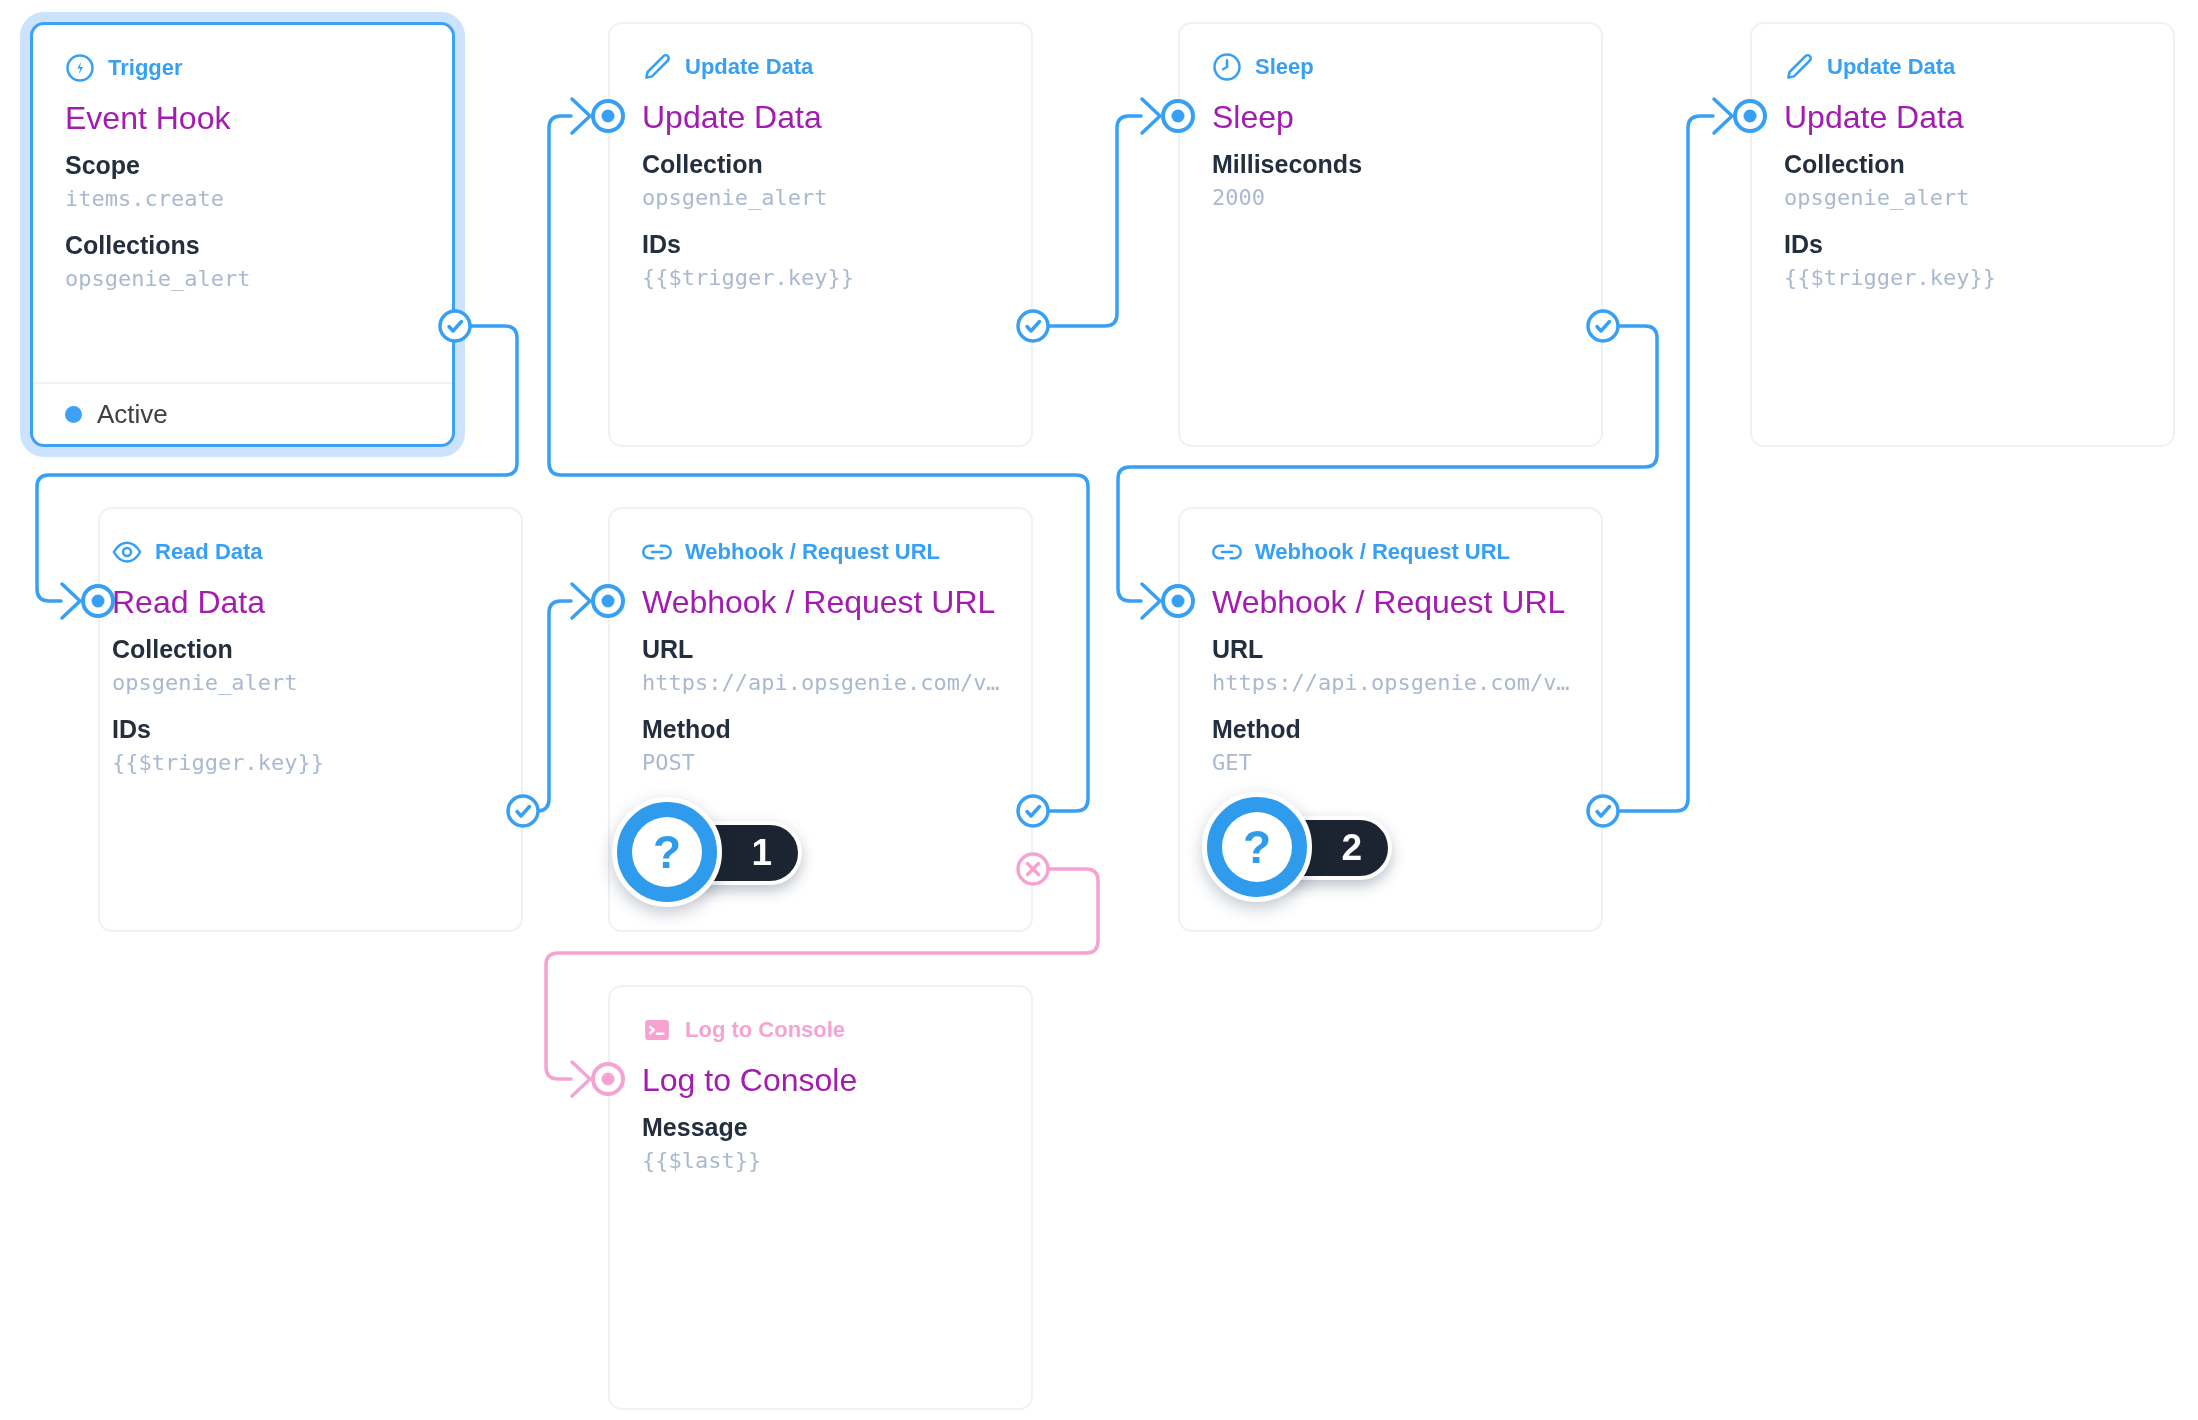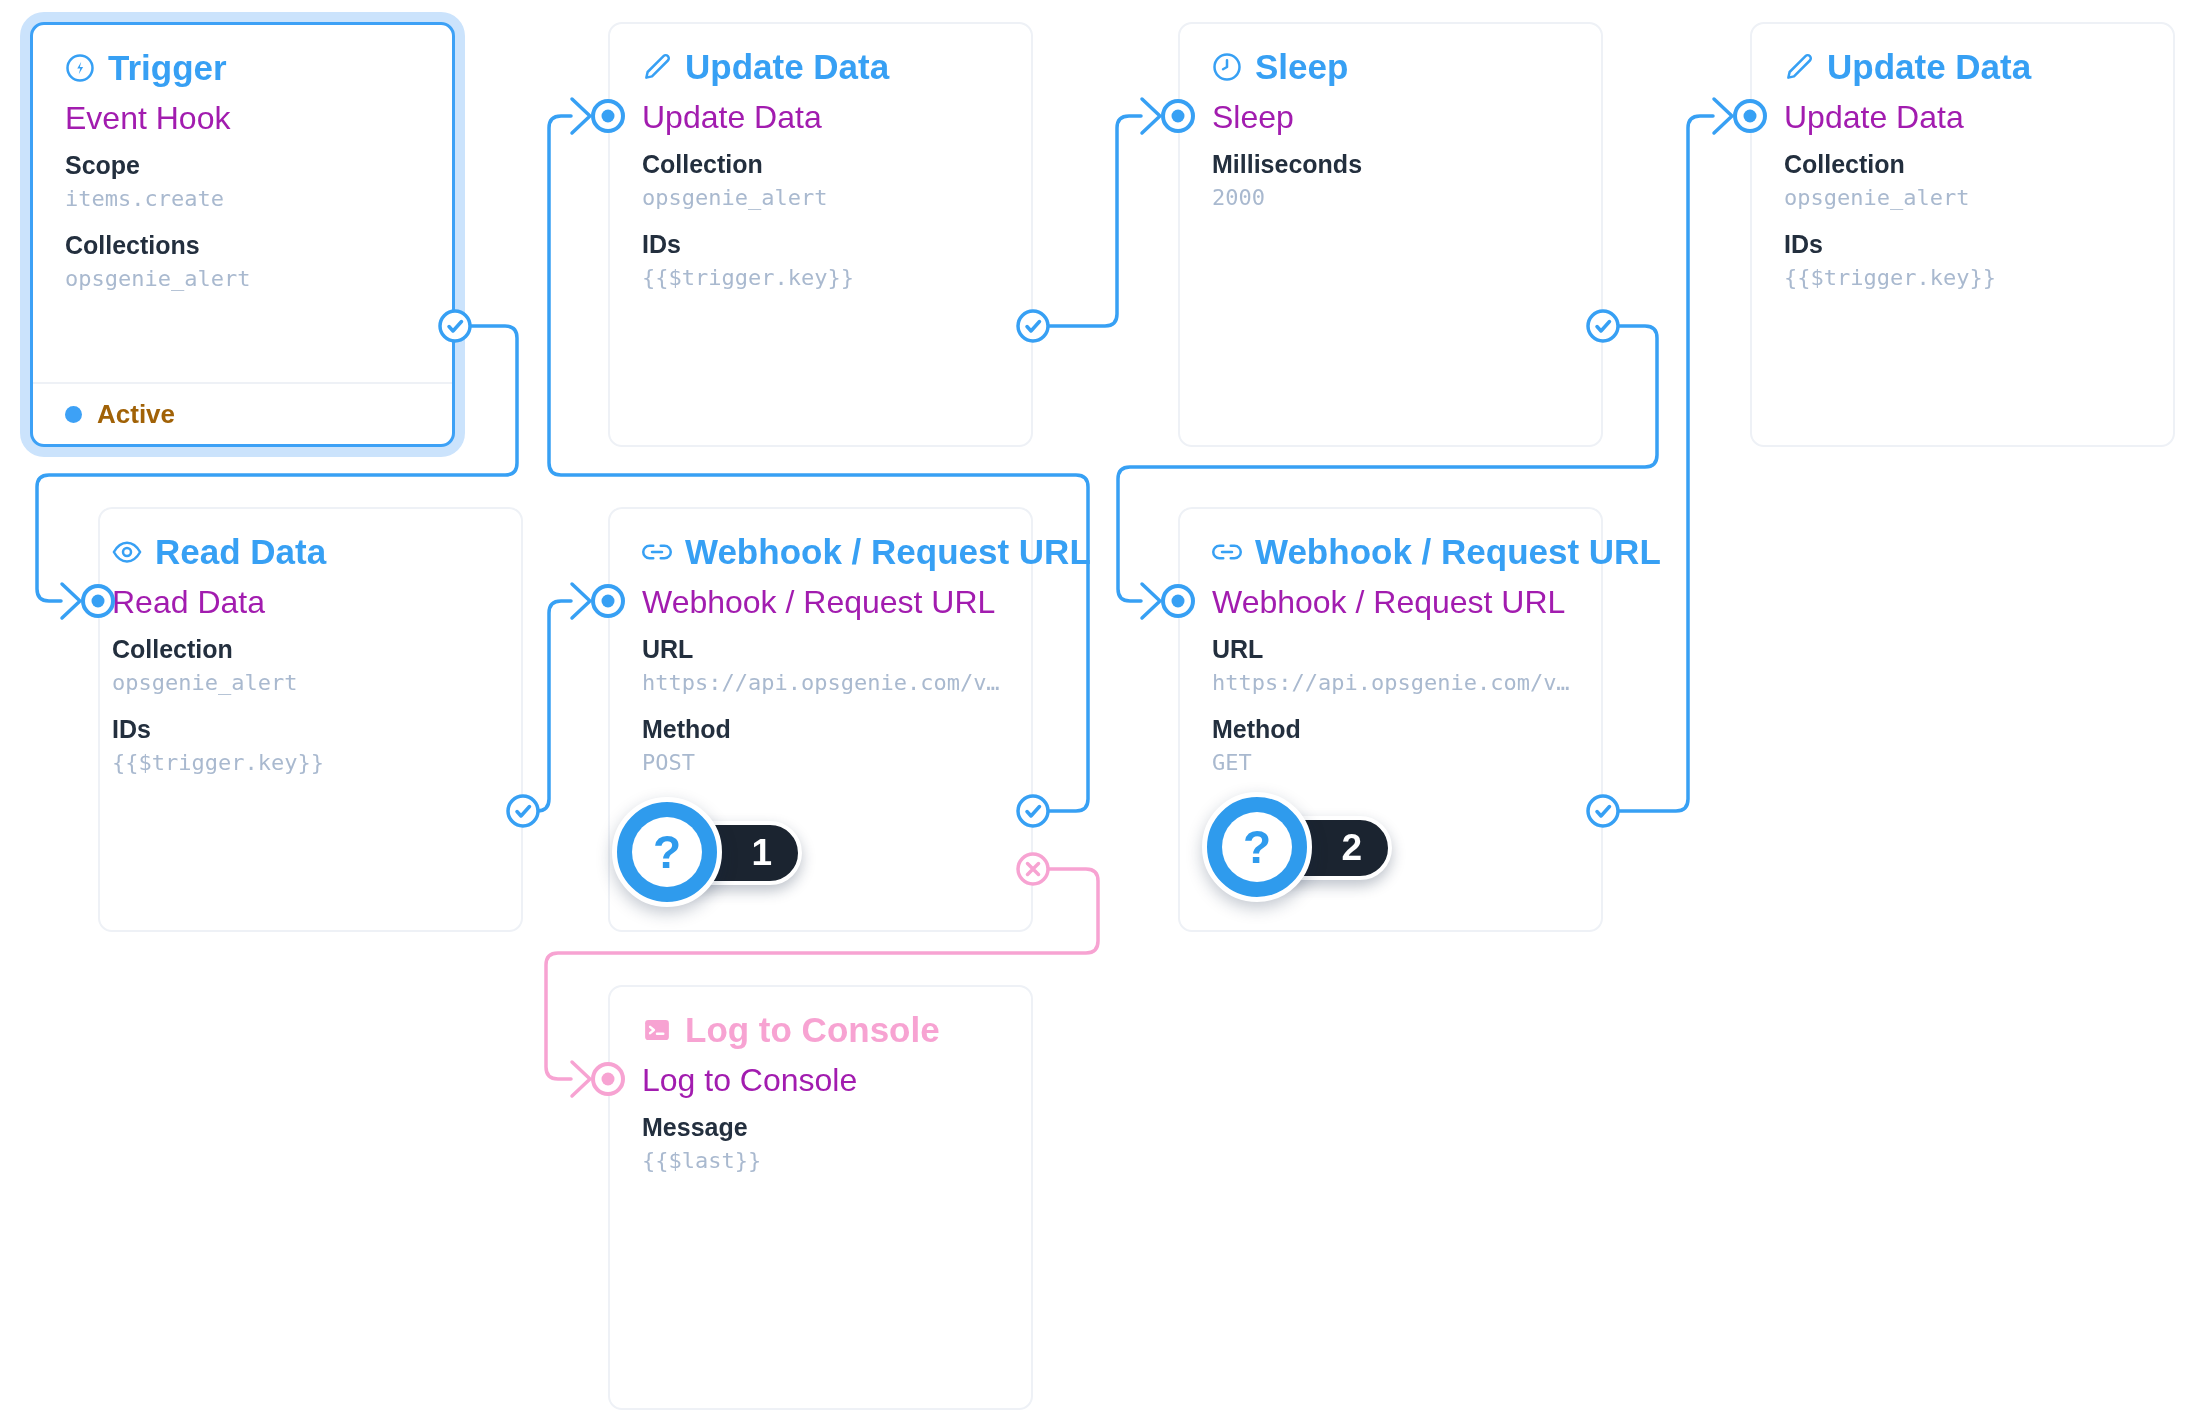--- a/index.html
+++ b/index.html
@@ -3,34 +3,34 @@
 <meta charset="utf-8">
 <style>
   html,body{margin:0;padding:0;background:#ffffff;width:2198px;height:1420px;overflow:hidden;
             font-family:"Liberation Sans",sans-serif;}
   #canvas{position:relative;width:2198px;height:1420px;background:#ffffff;}
   #wires{position:absolute;left:0;top:0;z-index:10;pointer-events:none;}
 
   .card{position:absolute;width:425px;height:425px;box-sizing:border-box;background:#fff;
         border:2px solid #eef1f6;border-radius:14px;padding:26px 32px;z-index:1;}
   .card.selected{border:3px solid #3da1f6;box-shadow:0 0 0 10px #cbe3fc;}
-  .card-title{display:flex;align-items:center;gap:13px;font-size:35px;font-weight:700;
+  .card-title{display:flex;align-items:center;gap:13px;font-size:22px;font-weight:700;
               color:#37a0f4;line-height:34px;margin-bottom:16px;white-space:nowrap;}
   .card.pink .card-title{color:#f7a3d2;}
   .icon{display:inline-flex;width:30px;height:30px;flex:0 0 30px;}
   .icon svg{width:30px;height:30px;}
   .op-name{font-size:32px;color:#a21caf;line-height:34px;white-space:nowrap;}
   .fgroup{margin-top:13px;}
   .flabel{font-size:25px;font-weight:700;color:#232f3e;line-height:34px;white-space:nowrap;}
   .fvalue{font-family:"DejaVu Sans Mono",monospace;font-size:22px;color:#a9b9cf;line-height:33px;
           white-space:nowrap;overflow:hidden;max-width:361px;}
   .tfooter{position:absolute;left:0;right:0;bottom:0;height:60px;border-top:2px solid #eef1f6;
            display:flex;align-items:center;gap:15px;padding:0 32px;}
   .status-dot{width:17px;height:17px;border-radius:50%;background:#3da1f6;flex:0 0 17px;}
-  .status-text{font-size:26px;color:#a16207;font-weight:bold;}
+  .status-text{font-size:26px;color:#404040;}
 
   .qcircle{position:absolute;width:110px;height:110px;box-sizing:border-box;border-radius:50%;
            background:#2f9bed;border:5px solid #ffffff;box-shadow:0 6px 16px rgba(20,40,70,.25);
            display:flex;align-items:center;justify-content:center;z-index:22;}
   .qcircle .qinner{width:70px;height:70px;border-radius:50%;background:#ffffff;display:flex;
                    align-items:center;justify-content:center;color:#2f9bed;font-weight:800;
                    font-size:46px;line-height:1;}
   .qpill{position:absolute;height:64px;width:162px;box-sizing:border-box;border-radius:34px;
          background:#1b2430;border:4px solid #ffffff;box-shadow:0 6px 14px rgba(20,40,70,.28);
          color:#ffffff;font-weight:700;font-size:37px;display:flex;align-items:center;

